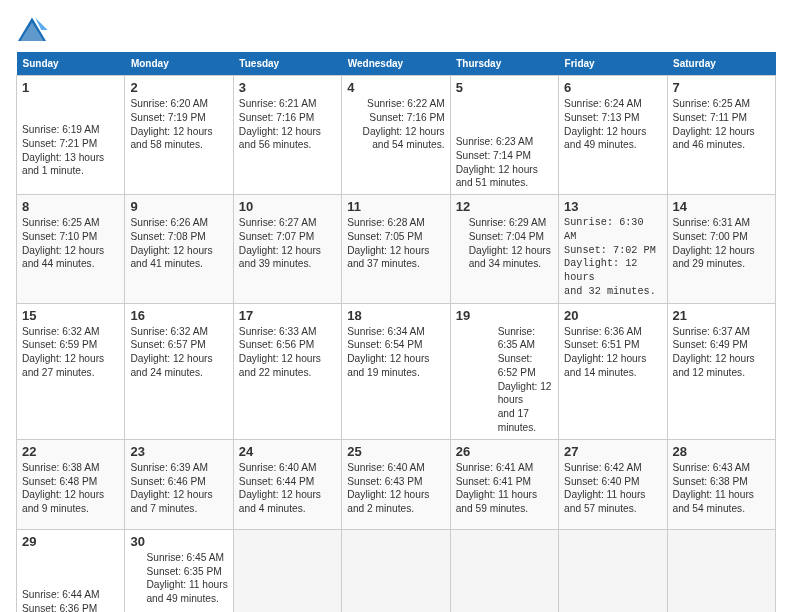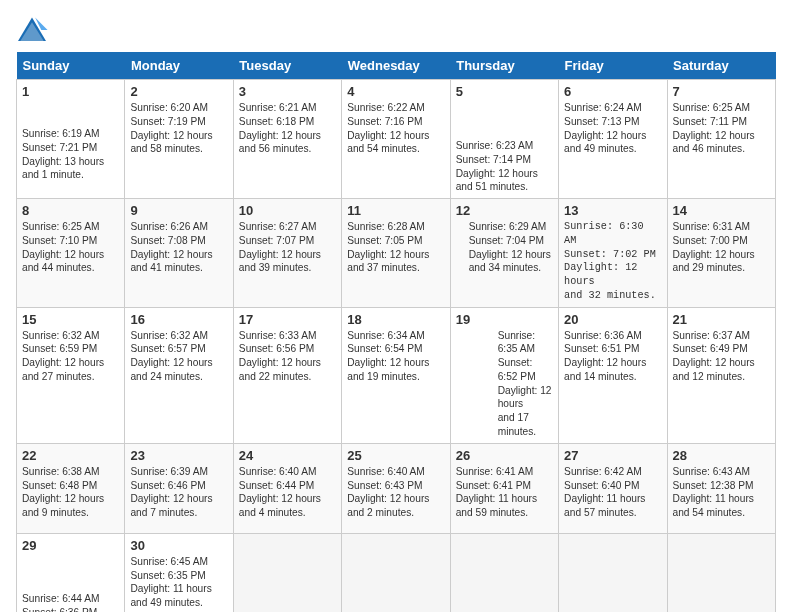--- a/index.html
+++ b/index.html
@@ -40,21 +40,21 @@
     table {
       width: 100%;
       border-collapse: collapse;
       table-layout: fixed;
     }
     th {
       background-color: #1a6db5;
       color: #fff;
       text-align: left;
       padding: 6px 6px;
-      font-size: 13px;
+      font-size: 10px;
       font-weight: bold;
     }
     td {
       border: 1px solid #ccc;
       vertical-align: top;
       padding: 4px 5px;
       font-size: 10.5px;
       color: #333;
       height: 90px;
     }
@@ -122,27 +122,27 @@
         <td>
           <span class="day-num">2</span>
           <div class="cell-content" style="white-space: pre-line;">Sunrise: 6:20 AM
 Sunset: 7:19 PM
 Daylight: 12 hours
 and 58 minutes.</div>
         </td>
         <td>
           <span class="day-num">3</span>
           <div class="cell-content" style="white-space: pre-line;">Sunrise: 6:21 AM
-Sunset: 6:18 PM
+Sunset: 7:16 PM
 Daylight: 12 hours
 and 56 minutes.</div>
         </td>
         <td>
           <span class="day-num">4</span>
-          <div class="cell-content" style="white-space: pre-line;">Sunrise: 6:22 AM
+          <div class="cell-content" style="white-space: pre-line; text-align: right;">Sunrise: 6:22 AM
 Sunset: 7:16 PM
 Daylight: 12 hours
 and 54 minutes.</div>
         </td>
         <td>
           <span class="day-num">5</span>
           <div class="cell-content" style="white-space: pre-line; margin-top: 40px;">Sunrise: 6:23 AM
 Sunset: 7:14 PM
 Daylight: 12 hours
 and 51 minutes.</div>
@@ -303,36 +303,36 @@
         <td>
           <span class="day-num">27</span>
           <div class="cell-content" style="white-space: pre-line;">Sunrise: 6:42 AM
 Sunset: 6:40 PM
 Daylight: 11 hours
 and 57 minutes.</div>
         </td>
         <td>
           <span class="day-num">28</span>
           <div class="cell-content" style="white-space: pre-line;">Sunrise: 6:43 AM
-Sunset: 12:38 PM
+Sunset: 6:38 PM
 Daylight: 11 hours
 and 54 minutes.</div>
         </td>
       </tr>
       <tr class="week-row">
         <td>
           <span class="day-num">29</span>
           <div class="cell-content" style="white-space: pre-line; margin-top: 39px;">Sunrise: 6:44 AM
 Sunset: 6:36 PM
 Daylight: 11 hours
 and 52 minutes.</div>
         </td>
         <td>
           <span class="day-num">30</span>
-          <div class="cell-content" style="white-space: pre-line;">Sunrise: 6:45 AM
+          <div class="cell-content" style="white-space: pre-line; margin-left: 16px;">Sunrise: 6:45 AM
 Sunset: 6:35 PM
 Daylight: 11 hours
 and 49 minutes.</div>
         </td>
         <td class="empty-cell"></td>
         <td class="empty-cell"></td>
         <td class="empty-cell"></td>
         <td class="empty-cell"></td>
         <td class="empty-cell"></td>
       </tr>

